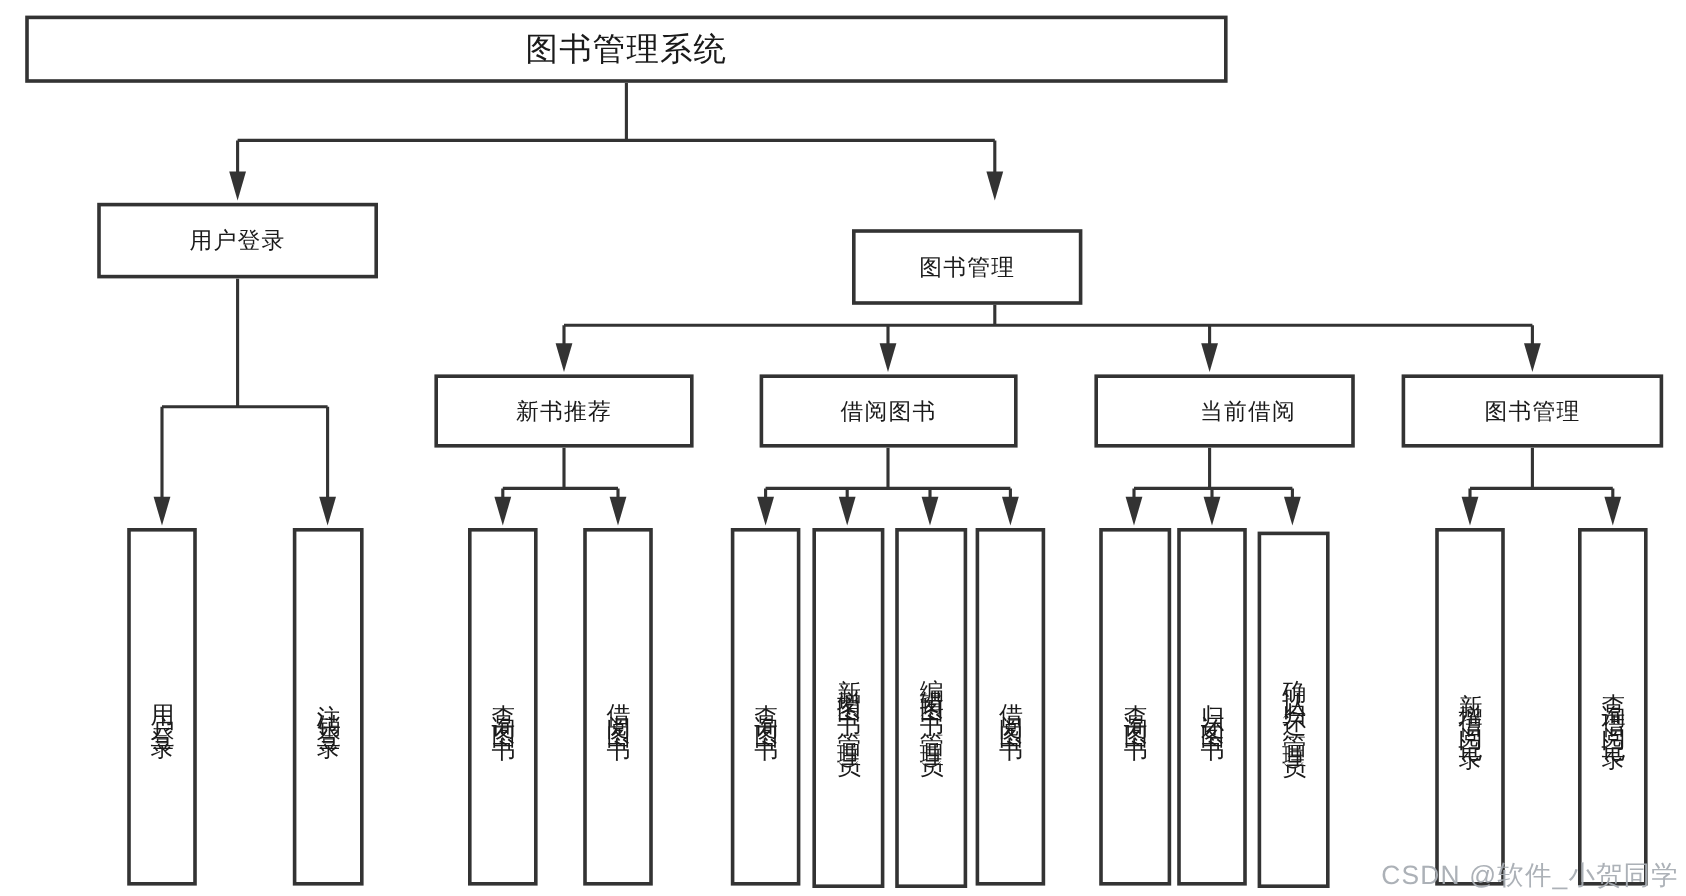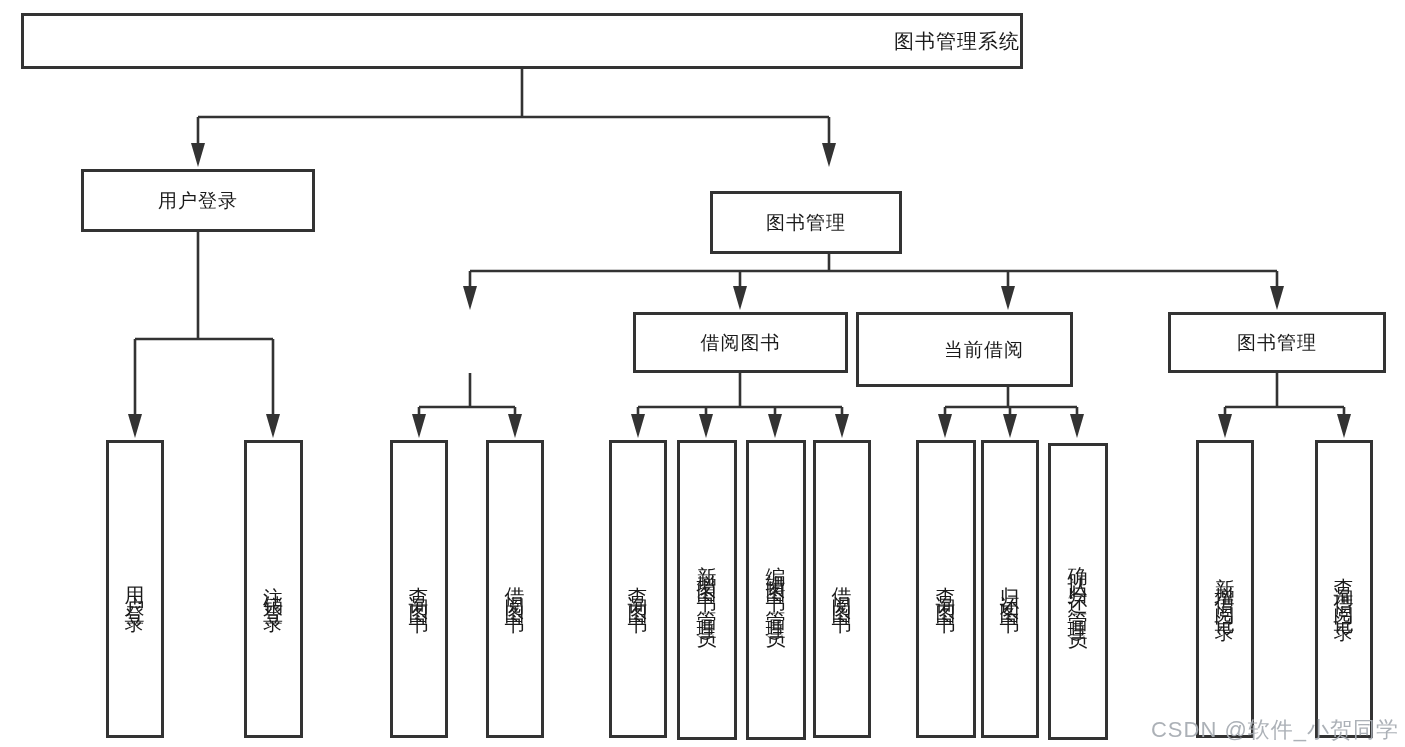--- a/index.html
+++ b/index.html
@@ -31,21 +31,21 @@
     box-sizing: border-box;
     border: 3px solid #333333;
     background: #ffffff;
     display: flex;
     align-items: center;
     justify-content: center;
     color: #1a1a1a;
     z-index: 2;
   }
   .hbox { font-size: 19px; letter-spacing: 1px; }
-  .root-box { font-size: 20px; justify-content: flex-end; }
+  .root-box { font-size: 27px; }
   .leaf .vtext {
     writing-mode: vertical-rl;
     text-orientation: mixed;
     font-size: 20px;
     letter-spacing: 9px;
     line-height: 1.1;
     white-space: nowrap;
   }
   .watermark {
     position: absolute;
@@ -99,24 +99,27 @@
     <span>图书管理系统</span>
   </div>
 
   <div class="box hbox" style="left:81px; top:169px; width:234px; height:63px;">
     <span>用户登录</span>
   </div>
   <div class="box hbox" style="left:710px; top:169px; width:192px; height:63px;margin-top:22px;">
     <span>图书管理</span>
   </div>
 
+  <div class="box hbox" style="left:362px; top:312px; width:216px; height:61px;">
+    <span>新书推荐</span>
+  </div>
   <div class="box hbox" style="left:633px; top:312px; width:215px; height:61px;">
     <span>借阅图书</span>
   </div>
-  <div class="box hbox" style="left:856px; top:312px; width:217px; height:75px;padding-left:39px;">
+  <div class="box hbox" style="left:912px; top:312px; width:217px; height:61px;padding-left:39px;">
     <span>当前借阅</span>
   </div>
   <div class="box hbox" style="left:1168px; top:312px; width:218px; height:61px;">
     <span>图书管理</span>
   </div>
 
   <div class="box leaf" style="left:106px; top:440px; width:58px; height:298px;">
     <span class="vtext">用户登录</span>
   </div>
   <div class="box leaf" style="left:244px; top:440px; width:59px; height:298px;">

